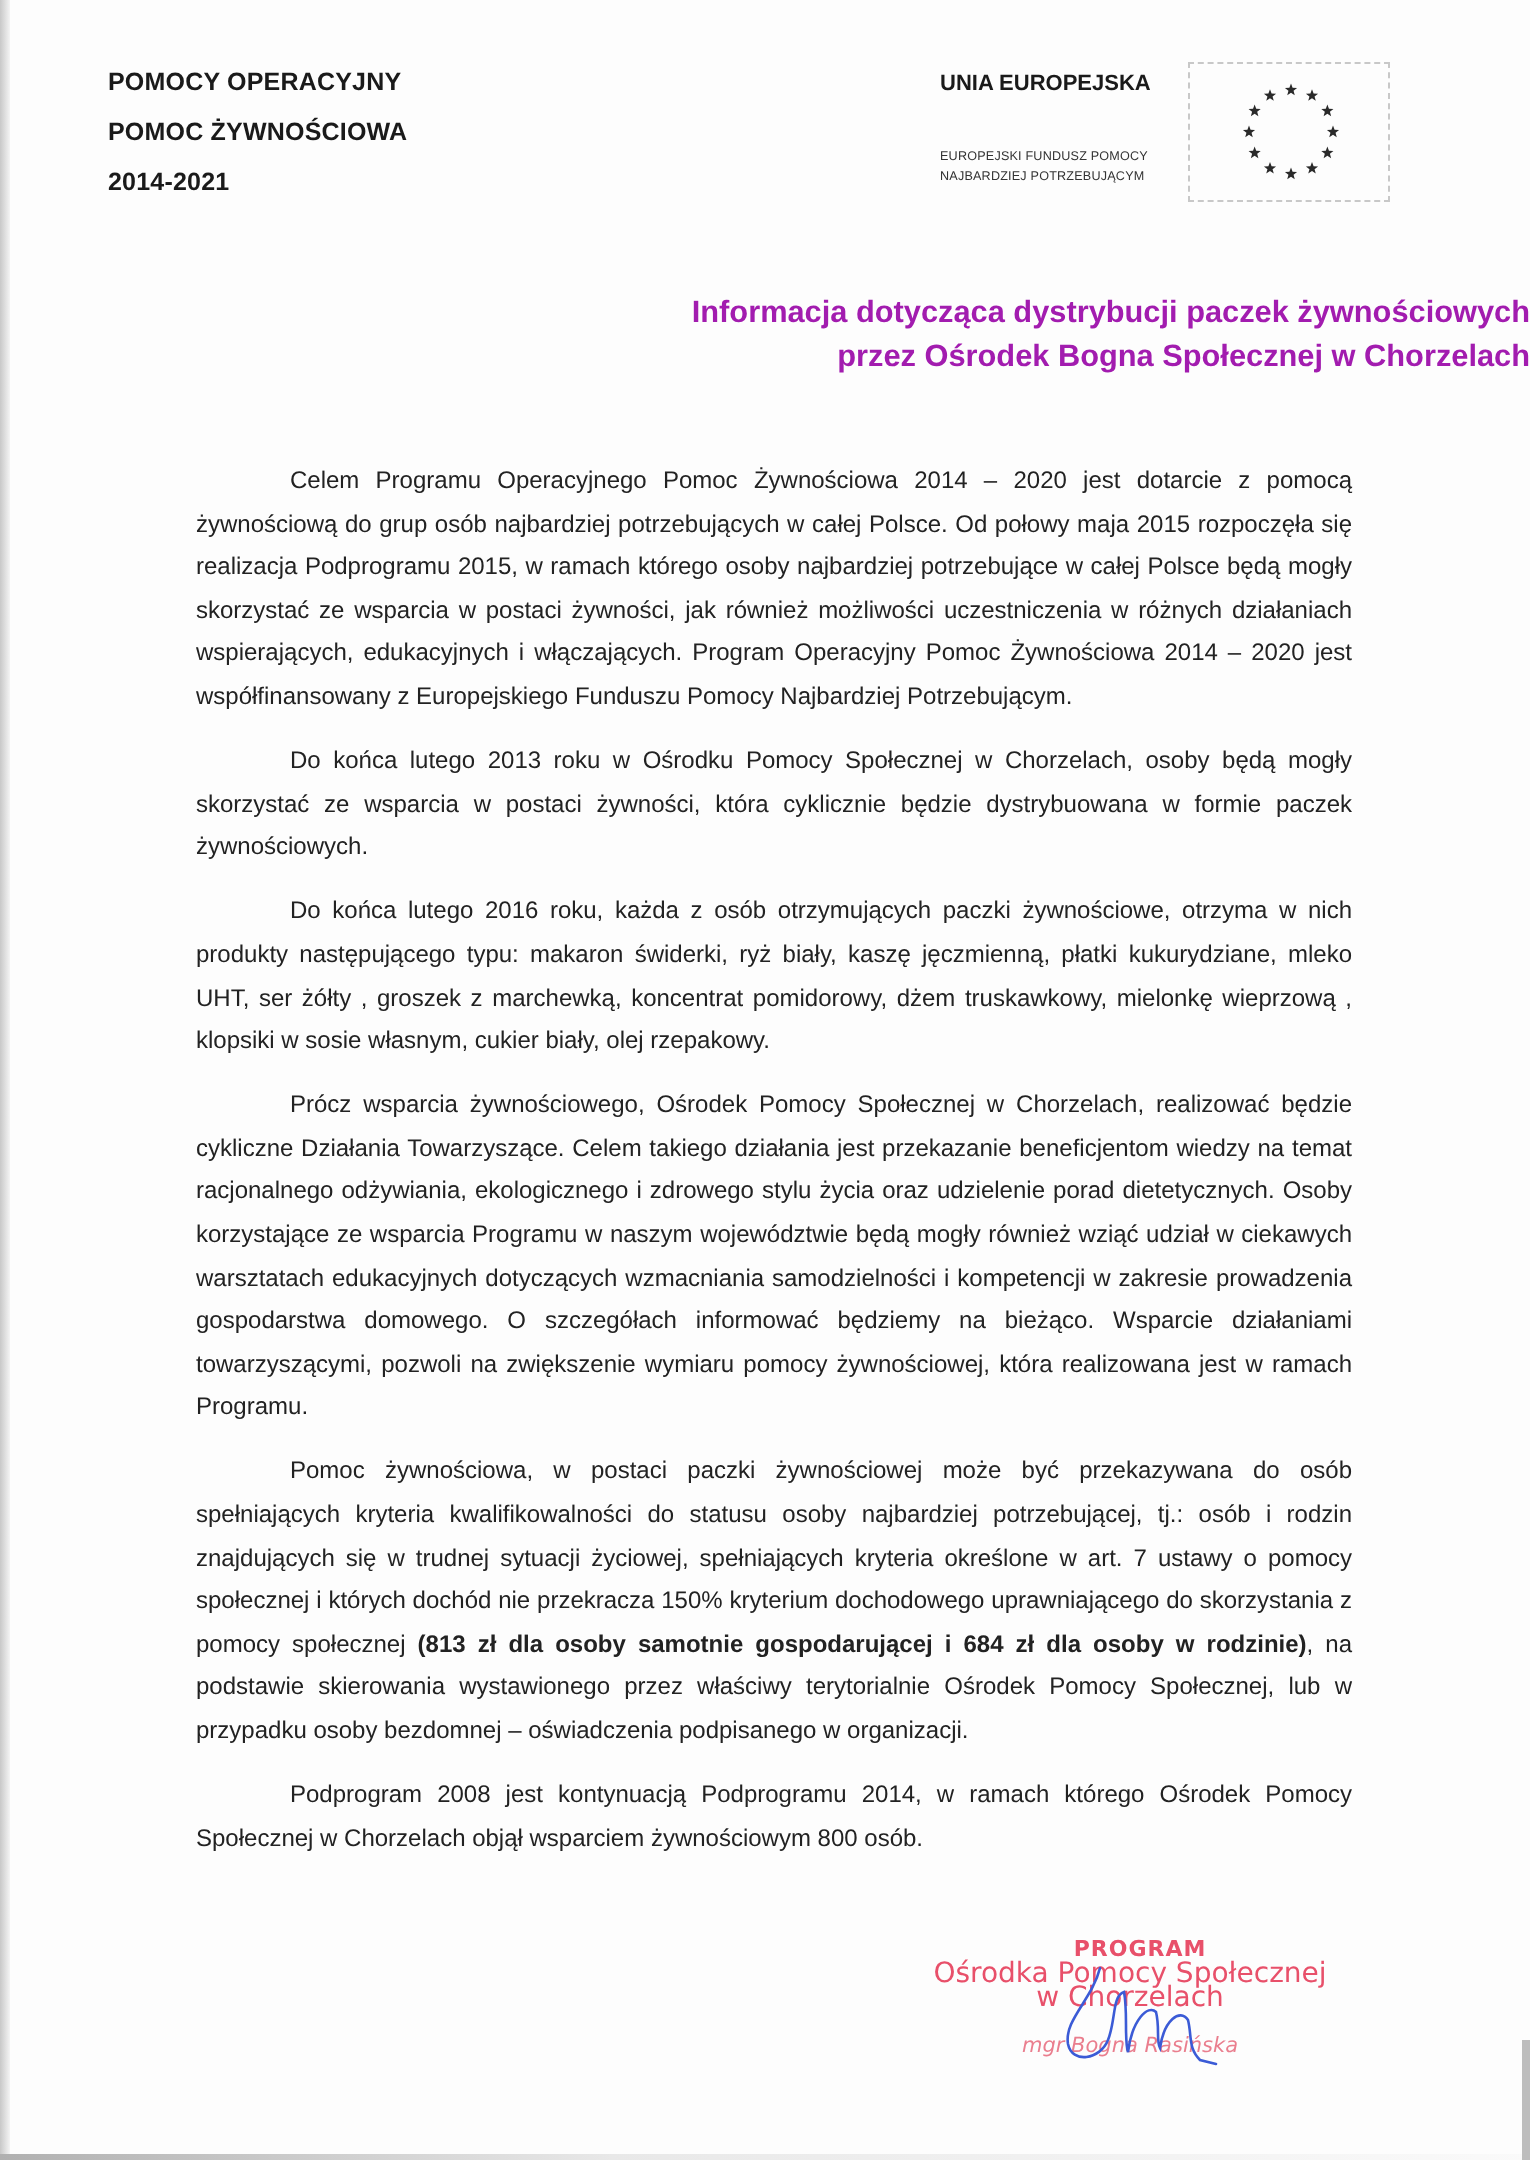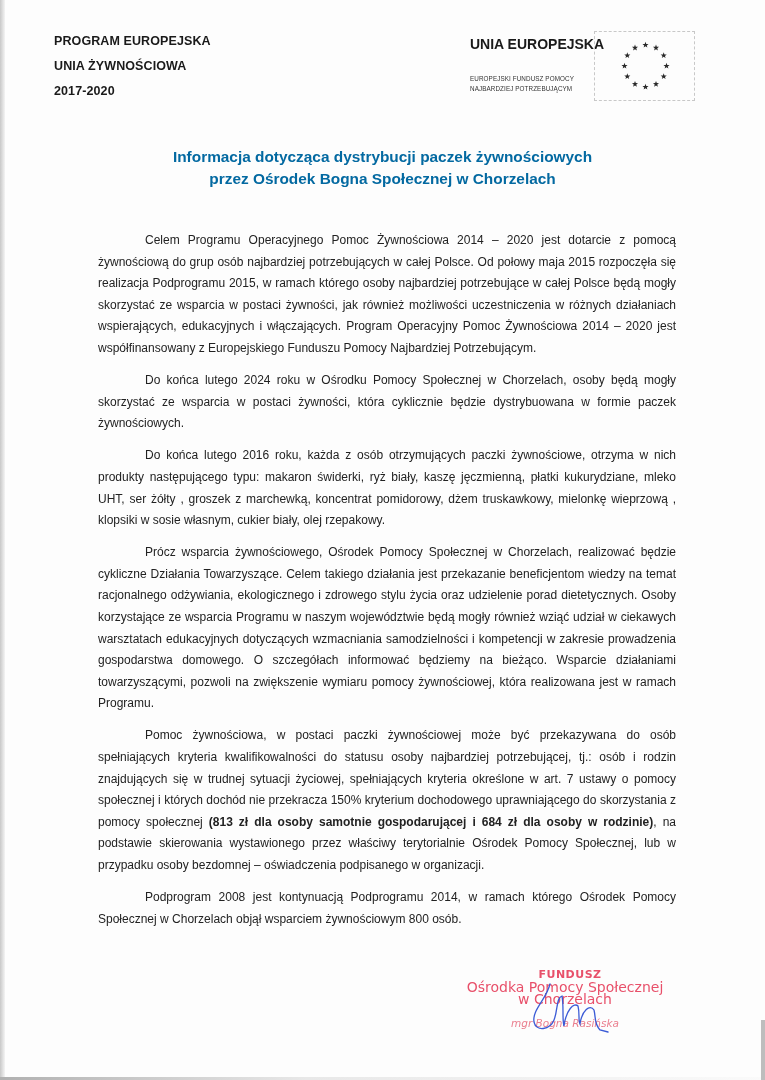--- a/index.html
+++ b/index.html
@@ -21,32 +21,32 @@
       position: absolute; right: 0; bottom: 0; width: 4px; height: 60px;
       background: #bdbdbd;
     }
 
     
     .header-left { position: absolute; left: 54px; top: 34px; }
     .header-left div {
       font-size: 12.5px; font-weight: bold; letter-spacing: 0.1px; height: 25px; line-height: 14px; color: #1a1a1a;
     }
     .eu-text { position: absolute; left: 470px; top: 36px; }
-    .eu-title { font-size: 14px; font-weight: bold; color: #1a1a1a; }
+    .eu-title { font-size: 11px; font-weight: bold; color: #1a1a1a; }
     .eu-sub { position: absolute; left: 0; top: 38px; font-size: 6.3px; line-height: 10px; color: #333; white-space: nowrap; letter-spacing: 0.1px; }
     .eu-flag {
       position: absolute; left: 594px; top: 31px; width: 101px; height: 70px;
       border: 1px dashed #c8c8c8; box-sizing: border-box;
     }
     .eu-flag svg { position: absolute; left: 0; top: 0; }
 
     
     .doc-title {
       position: absolute; left: 0; width: 765px; top: 146px;
-      text-align: center; font-size: 15.4px; font-weight: bold; line-height: 22px; color: #0369a1;
+      text-align: right; font-size: 15.4px; font-weight: bold; line-height: 22px; color: #a21caf;
     }
 
     
     .body-text {
       position: absolute; left: 98px; width: 578px; top: 230px;
       font-size: 12px; line-height: 21.6px; text-align: justify; color: #222;
     }
     .body-text p { margin: 0 0 10.5px 0; text-indent: 47px; }
     .body-text p.underlined { text-underline-offset: 2px; }
     .body-text strong { font-weight: bold; }
@@ -59,23 +59,23 @@
     .signature { position: absolute; left: 528px; top: 980px; }
   </style>
 </head>
 <body>
 
 <div class="scan-shadow-left"></div>
 <div class="scan-shadow-bottom"></div>
 <div class="scan-shadow-right"></div>
 
 <div class="header-left">
-  <div>PROGRAM EUROPEJSKA</div>
-  <div>UNIA ŻYWNOŚCIOWA</div>
-  <div>2017-2020</div>
+  <div>POMOCY OPERACYJNY</div>
+  <div>POMOC ŻYWNOŚCIOWA</div>
+  <div>2014-2021</div>
 </div>
 
 <div class="eu-text">
   <div class="eu-title">UNIA EUROPEJSKA</div>
   <div class="eu-sub">
     <div>EUROPEJSKI FUNDUSZ POMOCY</div>
     <div>NAJBARDZIEJ POTRZEBUJĄCYM</div>
   </div>
 </div>
 
@@ -96,29 +96,29 @@
     </svg>
 </div>
 
 <div class="doc-title">
   <div>Informacja dotycząca dystrybucji paczek żywnościowych</div>
   <div>przez Ośrodek Bogna Społecznej w Chorzelach</div>
 </div>
 
 <div class="body-text">
   <p>Celem Programu Operacyjnego Pomoc Żywnościowa 2014 – 2020 jest dotarcie z pomocą żywnościową do grup osób najbardziej potrzebujących w całej Polsce. Od połowy maja 2015 rozpoczęła się realizacja Podprogramu 2015, w ramach którego osoby najbardziej potrzebujące w całej Polsce będą mogły skorzystać ze wsparcia w postaci żywności, jak również możliwości uczestniczenia w różnych działaniach wspierających, edukacyjnych i włączających. Program Operacyjny Pomoc Żywnościowa 2014 – 2020 jest współfinansowany z Europejskiego Funduszu Pomocy Najbardziej Potrzebującym.</p>
-  <p>Do końca lutego 2024 roku w Ośrodku Pomocy Społecznej w Chorzelach, osoby będą mogły skorzystać ze wsparcia w postaci żywności, która cyklicznie będzie dystrybuowana w formie paczek żywnościowych.</p>
+  <p>Do końca lutego 2013 roku w Ośrodku Pomocy Społecznej w Chorzelach, osoby będą mogły skorzystać ze wsparcia w postaci żywności, która cyklicznie będzie dystrybuowana w formie paczek żywnościowych.</p>
   <p>Do końca lutego 2016 roku, każda z osób otrzymujących paczki żywnościowe, otrzyma w nich produkty następującego typu: makaron świderki, ryż biały, kaszę jęczmienną, płatki kukurydziane, mleko UHT, ser żółty , groszek z marchewką, koncentrat pomidorowy, dżem truskawkowy, mielonkę wieprzową , klopsiki w sosie własnym, cukier biały, olej rzepakowy.</p>
   <p>Prócz wsparcia żywnościowego, Ośrodek Pomocy Społecznej w Chorzelach, realizować będzie cykliczne Działania Towarzyszące. Celem takiego działania jest przekazanie beneficjentom wiedzy na temat racjonalnego odżywiania, ekologicznego i zdrowego stylu życia oraz udzielenie porad dietetycznych. Osoby korzystające ze wsparcia Programu w naszym województwie będą mogły również wziąć udział w ciekawych warsztatach edukacyjnych dotyczących wzmacniania samodzielności i kompetencji w zakresie prowadzenia gospodarstwa domowego. O szczegółach informować będziemy na bieżąco. Wsparcie działaniami towarzyszącymi, pozwoli na zwiększenie wymiaru pomocy żywnościowej, która realizowana jest w ramach Programu.</p>
   <p class="underlined"><span>Pomoc żywnościowa, w postaci paczki żywnościowej może być przekazywana do osób spełniających kryteria kwalifikowalności do statusu osoby najbardziej potrzebującej, tj.: osób i rodzin znajdujących się w trudnej sytuacji życiowej, spełniających kryteria określone  w art. 7 ustawy o pomocy społecznej i których dochód nie przekracza 150% kryterium dochodowego uprawniającego do skorzystania z pomocy społecznej </span><strong>(813 zł dla osoby samotnie gospodarującej i 684 zł dla osoby w rodzinie)</strong><span>, na podstawie skierowania wystawionego przez właściwy terytorialnie Ośrodek Pomocy Społecznej, lub w przypadku osoby bezdomnej – oświadczenia podpisanego w organizacji.</span></p>
   <p>Podprogram 2008 jest kontynuacją Podprogramu 2014, w ramach którego Ośrodek Pomocy Społecznej w Chorzelach objął wsparciem żywnościowym 800 osób.</p>
 </div>
 
 <div class="stamp" style="color: rgb(232, 80, 106);">
-  <div class="s-title">FUNDUSZ</div>
+  <div class="s-title">PROGRAM</div>
   <div class="s-line">Ośrodka Pomocy Społecznej</div>
   <div class="s-line">w Chorzelach</div>
   <div class="s-name">mgr Bogna Rasińska</div>
 </div>
 
 <svg class="signature" width="90" height="60" viewBox="0 0 90 60">
   <path id="sig-path" d="M22 4 C 18 20, 4 30, 6 42 C 8 52, 22 50, 26 40 C 30 30, 28 18, 34 16 C 36 26, 34 40, 36 46 C 38 30, 46 22, 50 26 C 52 34, 50 40, 52 44 C 54 30, 62 24, 66 30 C 68 38, 66 44, 72 50 L 80 52" fill="none" stroke="#3b5bd6" stroke-width="1.3" stroke-linecap="round"></path>
 </svg>
 
 </body></html>

